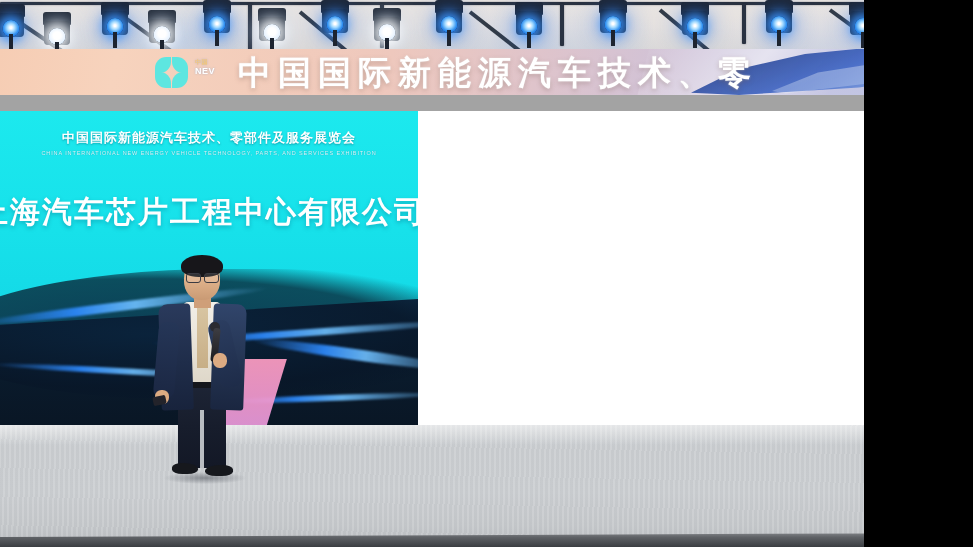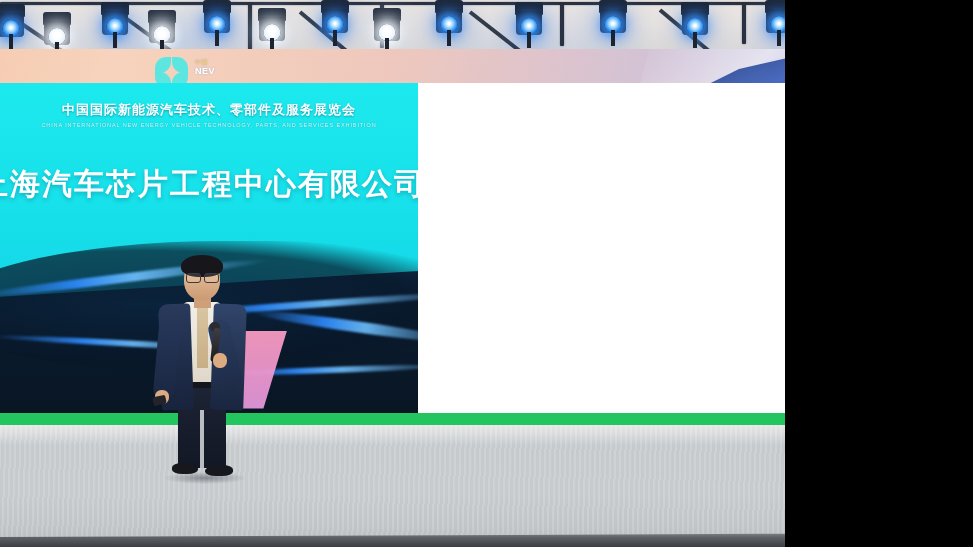--- a/index.html
+++ b/index.html
@@ -1,23 +1,23 @@
 <!DOCTYPE html>
 <html><head>
 <meta charset="utf-8">
 <title>Conference Stage</title>
 <style>
   html,body{margin:0;padding:0;background:#000;}
   body{font-family:"Liberation Sans","DejaVu Sans",sans-serif;}
 
   #stage-scene{
     position:relative;
-    width:785px;height:547px;
+    width:864px;height:547px;
     overflow:hidden;
-    background:#22c55e;
+    background:#a3a3a3;
   }
 
   
   .ceiling{
     position:absolute;left:0;top:0;width:973px;height:60px;
     background:linear-gradient(180deg,#e9e5e2 0%,#e5e1df 45%,#dedbd9 75%,#d6d4d3 100%);
     overflow:hidden;
   }
   .ceiling-haze{
     position:absolute;left:0;top:0;width:100%;height:100%;
@@ -111,21 +111,21 @@
   .logo-word .sm{font-size:6px;color:#f5c87a;display:block;}
   .banner-title{
     position:absolute;left:238px;top:2px;
     font-size:33px;font-weight:bold;color:#ffffff;
     letter-spacing:7px;white-space:nowrap;
     text-shadow:0 2px 5px rgba(110,80,70,.35),0 0 2px rgba(255,255,255,.6);
   }
 
   
   .backwall{
-    position:absolute;left:0;top:83px;width:973px;height:330px;
+    position:absolute;left:0;top:111px;width:973px;height:330px;
     background:#ffffff;
   }
 
   
   .led-left{
     position:absolute;left:0;top:0;width:418px;height:330px;
     overflow:hidden;
     background:linear-gradient(180deg,#19e7ec 0%,#16e2ea 48%,#14dbe7 62%,#12d4e4 63%,#10cfe2 64%,#0e2235 65%,#0b1a29 100%);
   }
   .led-cyan{
@@ -453,20 +453,21 @@
         <div class="petal p2"></div>
         <div class="petal p3"></div>
         <div class="petal p4"></div>
       </div>
       <div class="logo-word">
         <span class="sm">中国</span>
         <span>NEV</span>
       </div>
     </div>
 
+    <div class="banner-title">中国国际新能源汽车技术、零</div>
 
   </div>
 
   <div class="backwall">
 
     <div class="led-left">
       <div class="led-cyan"></div>
       <div class="led-dark"></div>
       <div class="car-silhouette"></div>
       <div class="swoosh sw1"></div>

